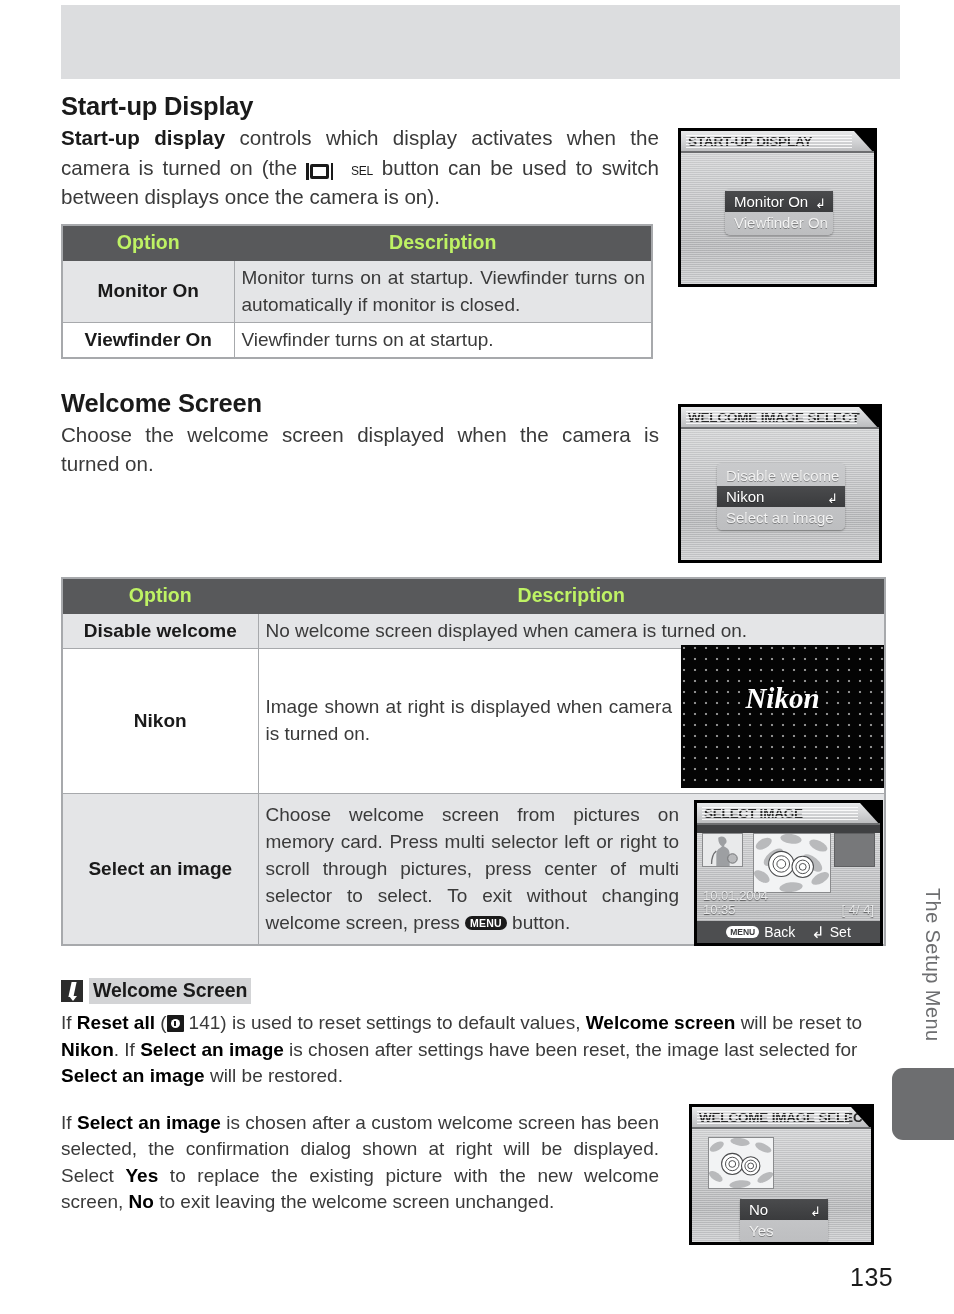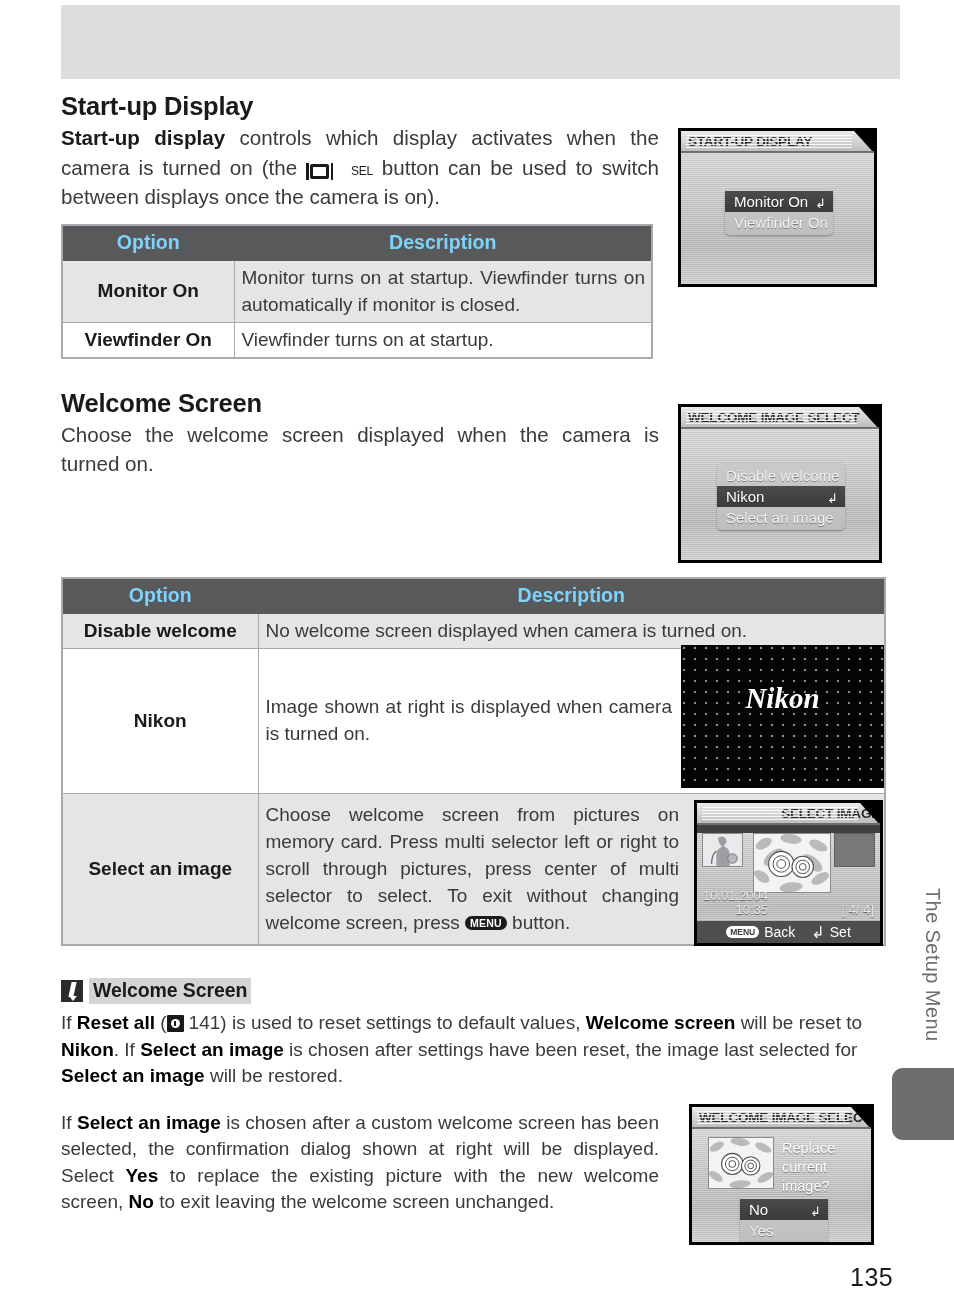--- a/index.html
+++ b/index.html
@@ -119,21 +119,21 @@
 
   
   table.opt {
     border-collapse: collapse;
     font-size: 19px;
     background: #ffffff;
     border: 2px solid #a7a9ac;
   }
   table.opt th {
     background: #58595b;
-    color: #7dd3fc;
+    color: #bef264;
     font-weight: bold;
     font-size: 19.5px;
     padding: 5px 4px 6px 4px;
     border: 1px solid #58595b;
     text-align: center;
   }
   table.opt td {
     border: 1px solid #a7a9ac;
     padding: 3px 6px 4px 7px;
     vertical-align: middle;
@@ -554,21 +554,21 @@
       </div>
     </div>
   </div>
 </div>
 
 <div class="splash" style="left:681px; top:645px; width:203px; height:143px;">
   <div class="dots"></div>
   <div class="nikon">Nikon</div>
 </div>
 
-<div class="lcd" style="left:694px; top:800px; width:189px; height:146px;text-align:right;">
+<div class="lcd" style="left:694px; top:800px; width:189px; height:146px;">
   <div class="lcd-inner">
     <div class="lcd-scan"></div>
     <div class="lcd-title">
       <span>SELECT IMAGE</span>
       <span class="strike"></span>
       <span class="tabfold"></span>
     </div>
     <div class="si-strip"></div>
 
     <div class="si-thumb-left">
@@ -653,21 +653,20 @@
         </g>
         <g fill="none" stroke="#4a4b4d" stroke-width="1">
           <circle cx="24" cy="27" r="7"></circle>
           <circle cx="24" cy="27" r="3.5"></circle>
           <circle cx="43" cy="29" r="6"></circle>
           <circle cx="43" cy="29" r="3"></circle>
         </g>
       </svg>
     </div>
 
-    <div class="cf-text">Replace current image?</div>
 
     <div class="lcd-menu" style="left:48px; top:90px; width:88px;">
       <div class="lcd-item sel">
         <span>No</span>
         <span class="ent">↲</span>
       </div>
       <div class="lcd-item">
         <span>Yes</span>
       </div>
     </div>

